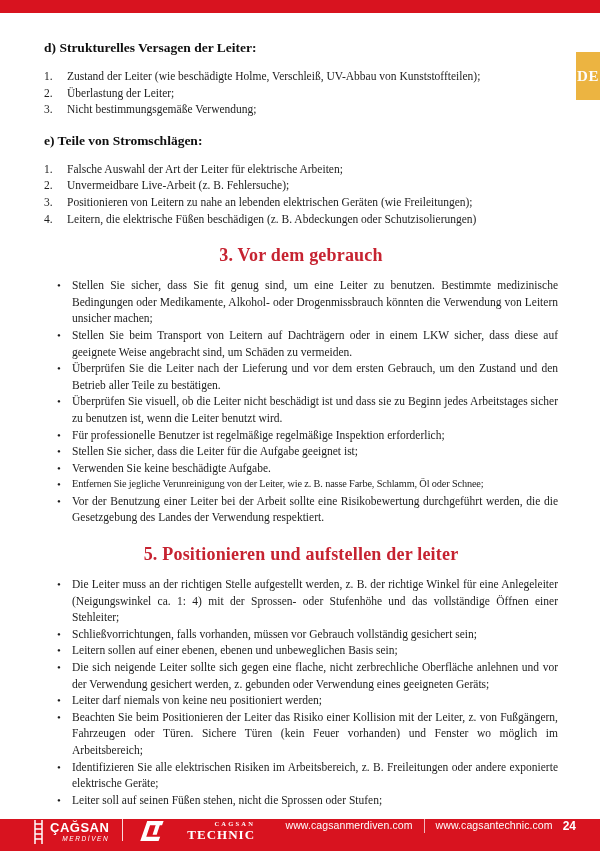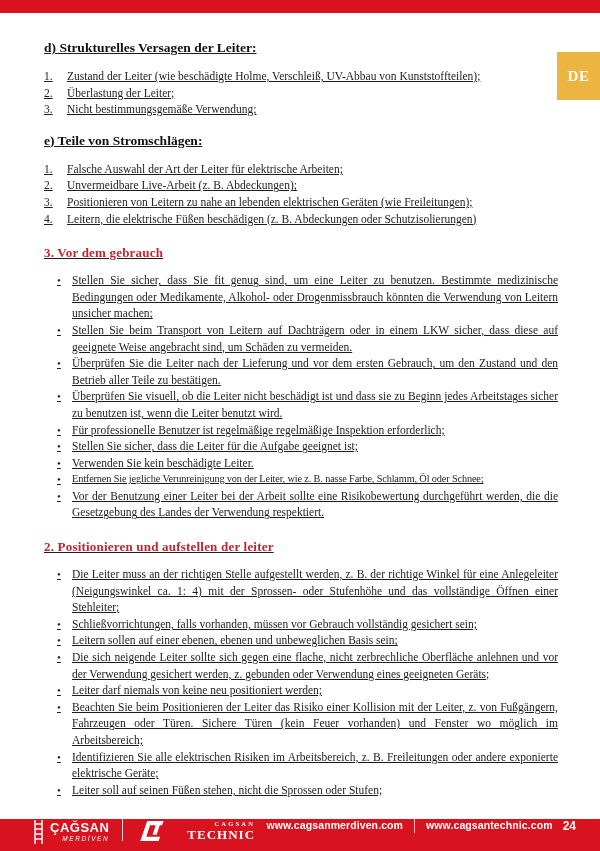--- a/index.html
+++ b/index.html
@@ -2,29 +2,29 @@
 <html style="--bar-red: #d8131f; --heading-red: #c62331; --tab-yellow: #ecb441;"><head>
 <meta charset="utf-8">
 <style>
   html,body{margin:0;padding:0;background:#ffffff;}
   .page{
     position:relative;width:600px;height:851px;background:#ffffff;overflow:hidden;
     font-family:"Liberation Serif",serif;color:#1c1c1c;
   }
   .top-bar{position:absolute;top:0;left:0;right:0;height:13px;background:var(--bar-red,#d8131f);}
   .de-tab{
-    position:absolute;top:52px;right:0;width:43px;height:48px;background:var(--tab-yellow,#ecb441);
+    position:absolute;top:52px;right:0;width:24px;height:48px;background:var(--tab-yellow,#ecb441);
     color:#fdfdfd;font-weight:bold;font-size:15px;letter-spacing:.5px;
     display:flex;align-items:center;justify-content:center;font-family:"Liberation Serif",serif;
   }
   .content{position:absolute;left:44px;right:42px;top:36px;}
-  .doc-section{margin-bottom:15px;text-decoration:underline;}
+  .doc-section{margin-bottom:15px;}
   h2{margin:0;padding:0;font-weight:bold;}
   h2.letter{font-size:13.5px;color:#101010;margin:4px 0 12px 0;}
-  h2.chapter{font-size:13px;color:var(--heading-red,#c62331);margin:18px 0 11px 0;letter-spacing:.2px;}
+  h2.chapter{font-size:18px;color:var(--heading-red,#c62331);margin:18px 0 11px 0;letter-spacing:.2px;text-align:center;}
   ul.items{list-style:none;margin:0;padding:0;}
   ul.items li{display:flex;line-height:16.6px;font-size:11.5px;}
   ul.numbered .marker{flex:0 0 23px;}
   ul.bullet li{margin-left:13px;}
   ul.bullet .marker{flex:0 0 15px;font-size:11px;}
   .li-text{flex:1;text-align:justify;}
   .li-text.condensed{font-size:10.3px;letter-spacing:-.15px;line-height:16.6px;}
   .footer{
     position:absolute;left:0;right:0;bottom:0;height:32px;background:var(--bar-red,#d8131f);
     display:flex;align-items:flex-start;padding:0 24px 0 32px;box-sizing:border-box;
@@ -34,21 +34,21 @@
   .brand-text{display:flex;flex-direction:column;line-height:1;}
   .brand-name{font-size:13px;font-weight:bold;letter-spacing:.5px;}
   .brand-sub{font-size:6.5px;font-style:italic;letter-spacing:1.6px;margin-top:2px;align-self:flex-end;}
   .v-div{width:1px;height:22px;background:rgba(255,255,255,.85);margin:0 13px;flex:0 0 auto;}
   .v-div.thin{height:14px;margin:0 11px;background:rgba(255,255,255,.7);}
   .brand2{display:flex;align-items:center;gap:21px;font-family:Liberation Serif, serif;}
   .brand2-text{display:flex;flex-direction:column;line-height:1;}
   .brand2-top{font-size:6.5px;letter-spacing:2.2px;font-weight:bold;margin-bottom:1px;align-self:flex-end;}
   .brand2-bottom{font-size:13px;font-weight:bold;letter-spacing:1px;}
   .spacer{flex:1;}
-  .url{font-size:10.5px;font-weight:bold;letter-spacing:.1px;}
+  .url{font-size:10.5px;font-weight:normal;letter-spacing:.1px;}
   .page-num{font-size:12px;font-weight:bold;margin-left:10px;}
   svg{display:block;}
 </style>
 </head>
 <body>
 
 <div class="page">
 
   <div class="top-bar"></div>
 
@@ -74,21 +74,21 @@
       </section>
       <section class="doc-section">
         <h2 class="letter">e) Teile von Stromschlägen:</h2>
         <ul class="items numbered">
           <li>
             <span class="marker">1.</span>
             <span class="li-text">Falsche Auswahl der Art der Leiter für elektrische Arbeiten;</span>
           </li>
           <li>
             <span class="marker">2.</span>
-            <span class="li-text">Unvermeidbare Live-Arbeit (z. B. Abdeckungen);</span>
+            <span class="li-text">Unvermeidbare Live-Arbeit (z. B. Fehlersuche);</span>
           </li>
           <li>
             <span class="marker">3.</span>
             <span class="li-text">Positionieren von Leitern zu nahe an lebenden elektrischen Geräten (wie Freileitungen);</span>
           </li>
           <li>
             <span class="marker">4.</span>
             <span class="li-text">Leitern, die elektrische Füßen beschädigen (z. B. Abdeckungen oder Schutzisolierungen)</span>
           </li>
         </ul>
@@ -115,34 +115,34 @@
           <li>
             <span class="marker">•</span>
             <span class="li-text">Für professionelle Benutzer ist regelmäßige regelmäßige Inspektion erforderlich;</span>
           </li>
           <li>
             <span class="marker">•</span>
             <span class="li-text">Stellen Sie sicher, dass die Leiter für die Aufgabe geeignet ist;</span>
           </li>
           <li>
             <span class="marker">•</span>
-            <span class="li-text">Verwenden Sie kein beschädigte Leiter.</span>
+            <span class="li-text">Verwenden Sie keine beschädigte Aufgabe.</span>
           </li>
           <li>
             <span class="marker">•</span>
             <span class="li-text condensed">Entfernen Sie jegliche Verunreinigung von der Leiter, wie z. B. nasse Farbe, Schlamm, Öl oder Schnee;</span>
           </li>
           <li>
             <span class="marker">•</span>
             <span class="li-text">Vor der Benutzung einer Leiter bei der Arbeit sollte eine Risikobewertung durchgeführt wer­den, die die Gesetzgebung des Landes der Verwendung respektiert.</span>
           </li>
         </ul>
       </section>
       <section class="doc-section">
-        <h2 class="chapter">2. Positionieren und aufstellen der leiter</h2>
+        <h2 class="chapter">5. Positionieren und aufstellen der leiter</h2>
         <ul class="items bullet">
           <li>
             <span class="marker">•</span>
             <span class="li-text">Die Leiter muss an der richtigen Stelle aufgestellt werden, z. B. der richtige Winkel für eine Anlegeleiter (Neigungswinkel ca. 1: 4) mit der Sprossen- oder Stufenhöhe und das vollstän­dige Öffnen einer Stehleiter;</span>
           </li>
           <li>
             <span class="marker">•</span>
             <span class="li-text">Schließvorrichtungen, falls vorhanden, müssen vor Gebrauch vollständig gesichert sein;</span>
           </li>
           <li>

